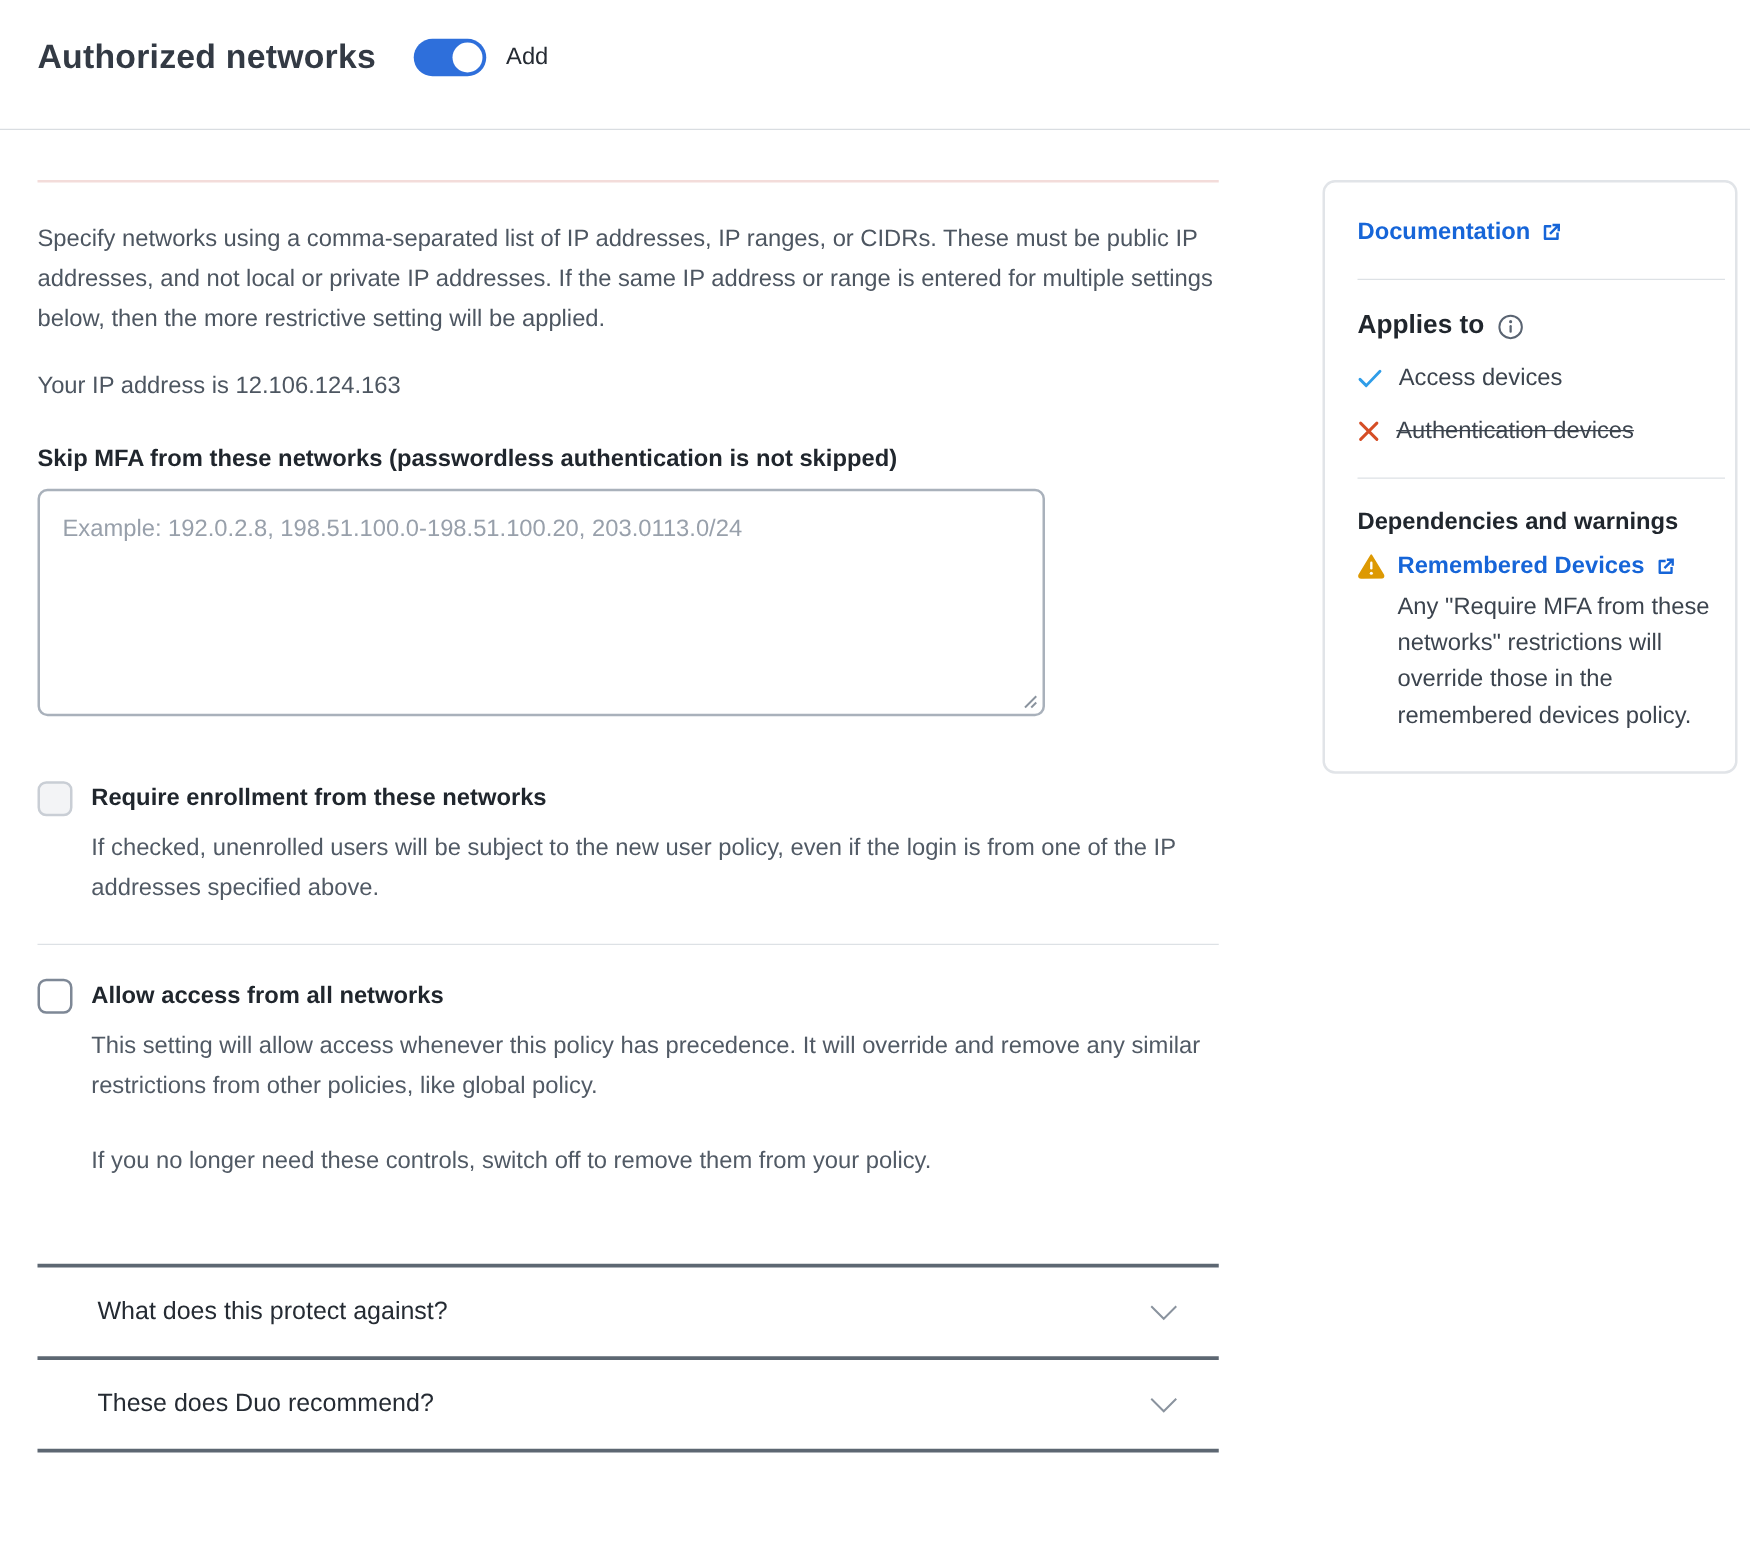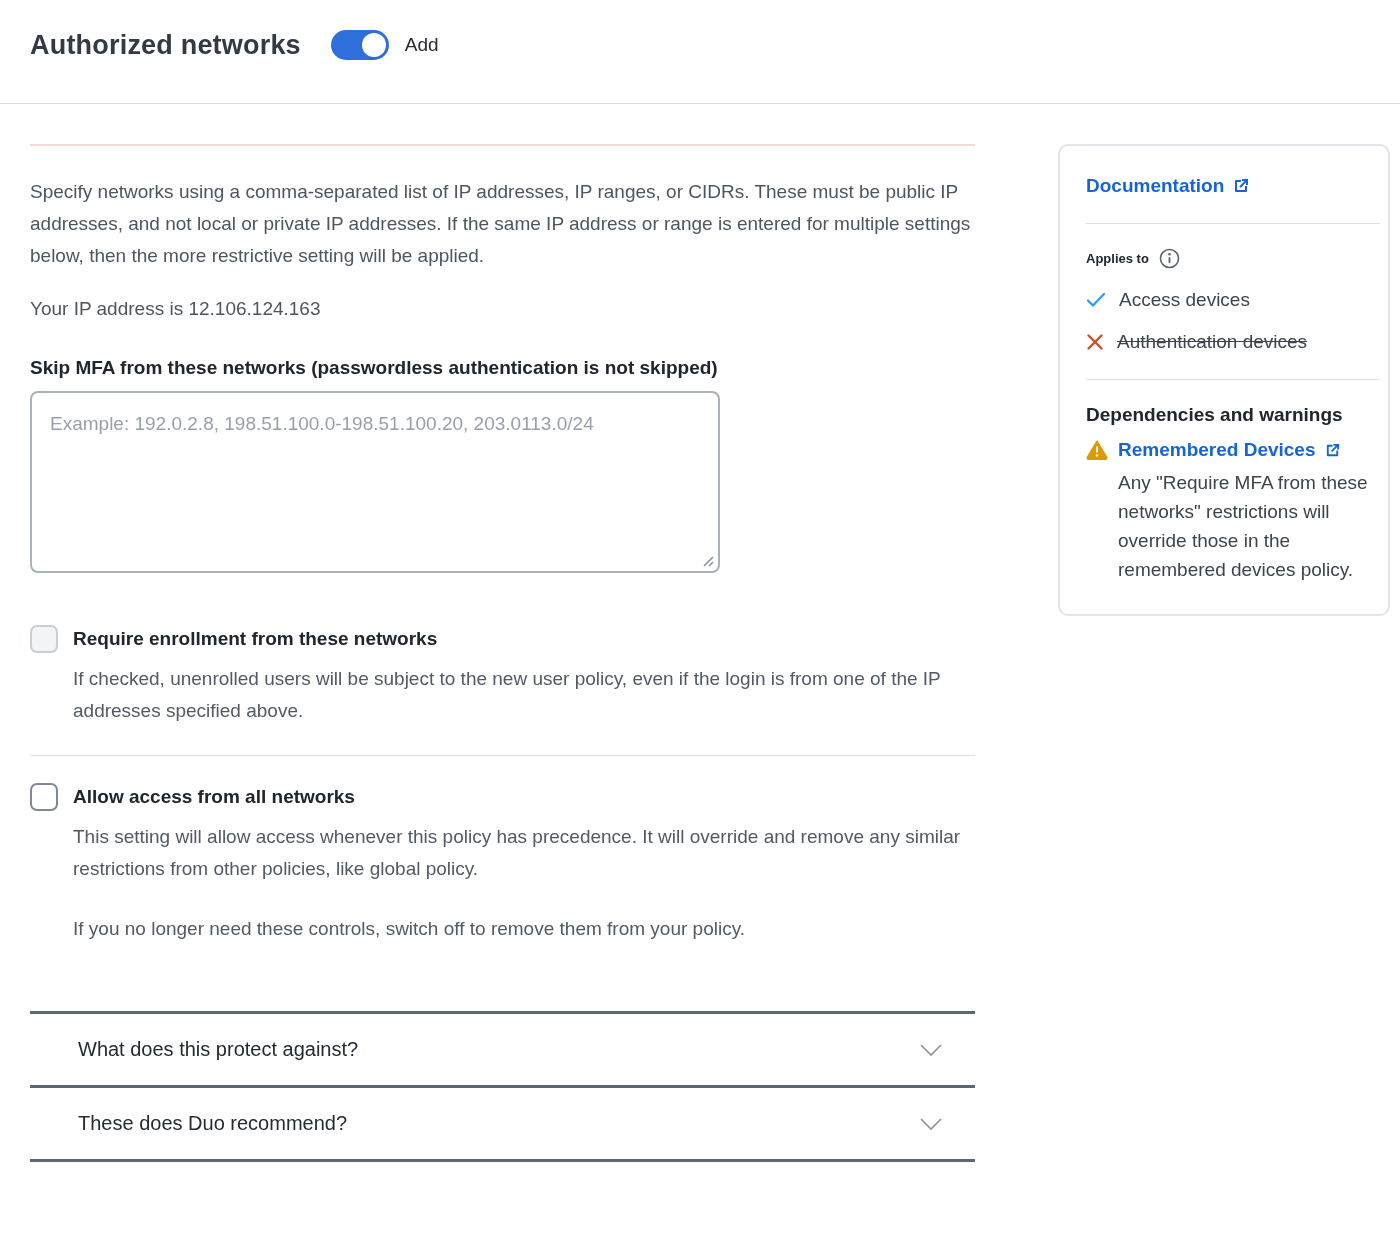--- a/index.html
+++ b/index.html
@@ -5,21 +5,21 @@
   * { margin: 0; padding: 0; box-sizing: border-box; }
   html, body {
     width: 1400px; height: 1234px;
     background: #ffffff;
     font-family: "Liberation Sans", sans-serif;
     color: #4d5661;
     overflow: hidden;
   }
   
   .page-header {
-    display: flex; align-items: flex-start;
+    display: flex; align-items: flex-end;
     padding: 30px 0 0 30px; gap: 30px;
   }
   .page-title {
     font-size: 27px; font-weight: bold; color: #333a44;
     letter-spacing: 0.2px;
   }
   .toggle-group { display: flex; align-items: center; gap: 16px; }
   .toggle {
     width: 58px; height: 30px; border-radius: 15px;
     background: #2e6fdb; position: relative; cursor: pointer;
@@ -44,21 +44,21 @@
   
   .pink-divider { height: 2px; background: #f3dcda; margin-top: 40px; }
   .intro-text {
     margin-top: 30px; font-size: 19px; line-height: 32px; color: #4d5661;
   }
   .ip-line { margin-top: 26px; font-size: 19px; color: #4d5661; }
   .field-label {
     margin-top: 37px; font-size: 19px; font-weight: bold; color: #20262d;
   }
   .textarea-wrap {
-    margin-top: 12px; width: 690px; height: 182px;
+    margin-top: 12px; width: 806px; height: 182px;
     border: 2px solid #a9b1bb; border-radius: 8px;
     position: relative; background: #ffffff;
   }
   .textarea-wrap textarea {
     width: 100%; height: 100%;
     border: none; outline: none; resize: none;
     background: transparent;
     font-family: "Liberation Sans", sans-serif;
     font-size: 19px; line-height: 31px; color: #3c444e;
     padding: 15px 18px; border-radius: 8px;
@@ -105,22 +105,22 @@
     padding: 29px 8px 30px 26px;
     background: #ffffff;
   }
   .doc-link {
     display: inline-flex; align-items: center; gap: 8px;
     font-size: 19px; font-weight: bold; color: #1665d8;
     text-decoration: none; cursor: pointer;
   }
   .card-divider { height: 1px; background: #dde1e5; margin: 26px 0 24px 0; }
   .applies-heading {
-    display: flex; align-items: center; gap: 10px;
-    font-size: 13px; font-weight: bold; color: #20262d;
+    display: flex; align-items: flex-end; gap: 10px;
+    font-size: 21px; font-weight: bold; color: #20262d;
   }
   .applies-item {
     display: flex; align-items: center; gap: 13px;
     margin-top: 20px; font-size: 19px; color: #3c444e;
   }
   .applies-item .strike { text-decoration: line-through; }
   .deps-heading { font-size: 19px; font-weight: bold; color: #20262d; }
   .warning-row {
     display: flex; align-items: center; gap: 10px; margin-top: 13px;
   }

